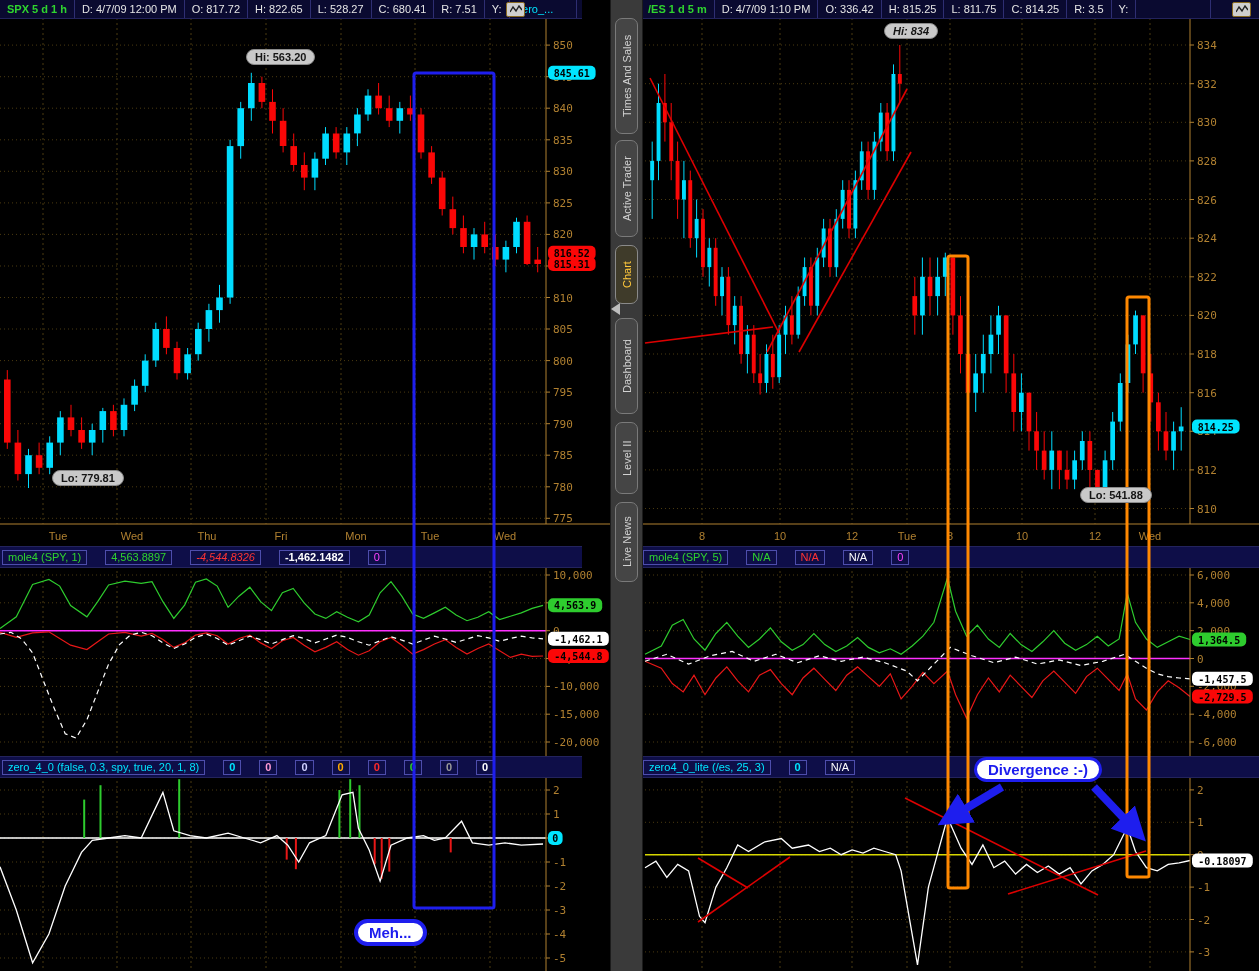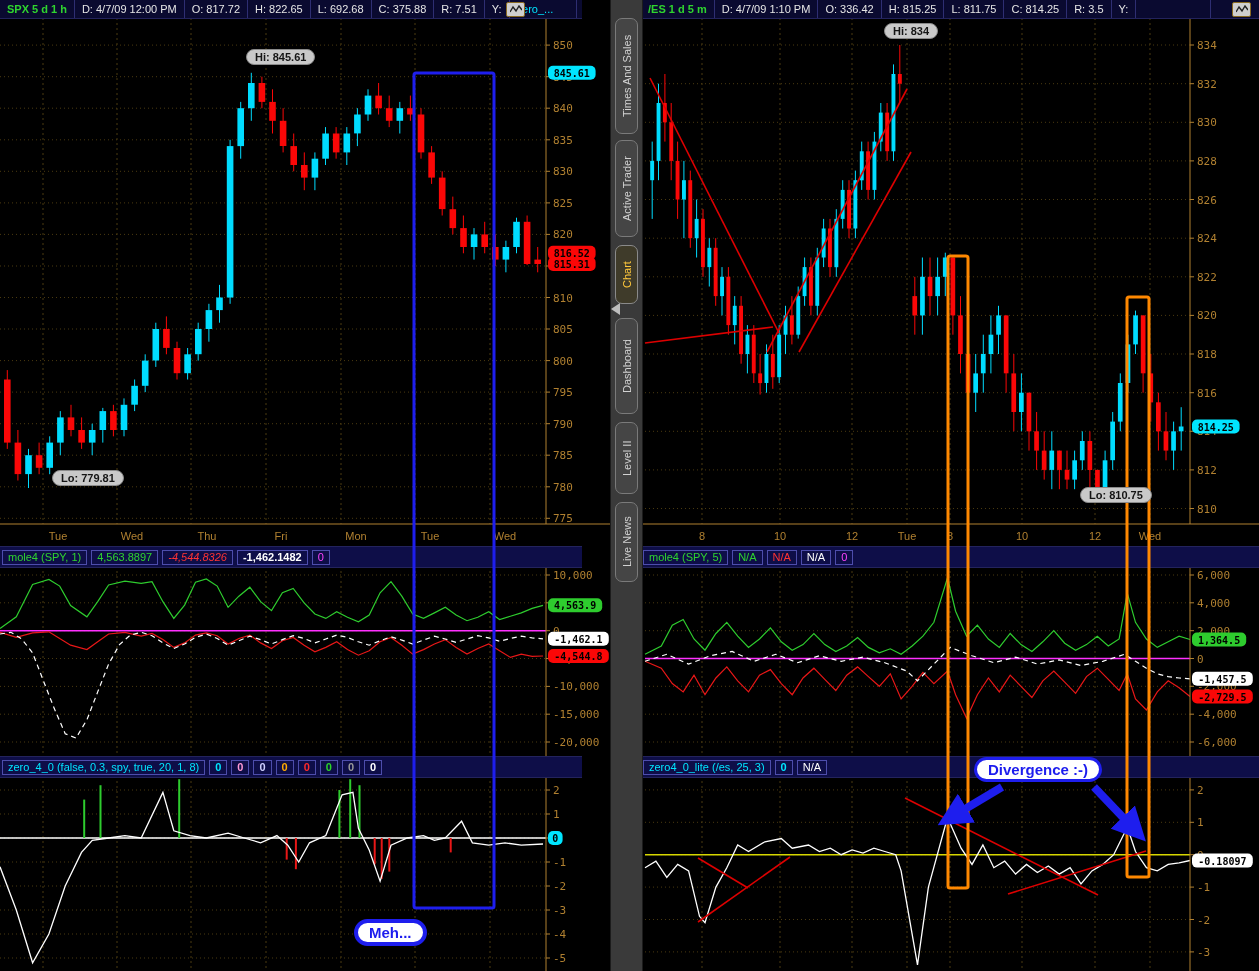--- a/index.html
+++ b/index.html
@@ -9,21 +9,21 @@
   .topbar{position:absolute;top:0;left:0;right:0;height:18px;background:#0a0a30;
           border-bottom:1px solid #23235c;display:flex;align-items:stretch;
           font:11px "Liberation Sans",sans-serif;color:#e6e6e6;z-index:5;}
   .hfield{border-right:1px solid #2e2e72;padding:0 7px;white-space:nowrap;
           display:flex;align-items:center;}
   .icbtn{position:absolute;top:2px;width:17px;height:13px;background:#cfcfcf;
          border:1px solid #8a6a20;border-radius:2px;display:flex;align-items:center;
          justify-content:center;z-index:6;}
   .indbar{position:absolute;left:0;right:0;height:20px;background:#0e0e48;
           border-top:1px solid #23235c;border-bottom:1px solid #23235c;
-          display:flex;align-items:center;font:11px "Liberation Sans",sans-serif;z-index:5;}
+          display:flex;align-items:center;font:11px "Liberation Sans",sans-serif;z-index:5;gap:14px;}
   .ifield{border:1px solid #4d4dac;margin:1px 2px;padding:0 5px;height:13px;
           display:flex;align-items:center;white-space:nowrap;}
   .chartsvg{position:absolute;left:0;background:#000;}
   .tick{font:11px "DejaVu Sans Mono",monospace;fill:#b08030;}
   .dlabel{font:11px "Liberation Sans",sans-serif;fill:#b08030;}
   .bub{font:bold 10px "DejaVu Sans Mono",monospace;fill:#000;}
   #sidebar{position:absolute;left:610px;top:0;width:31px;height:971px;background:#3a3a3a;
            border-left:1px solid #1c1c1c;border-right:1px solid #1c1c1c;z-index:30;}
   .vtab{position:absolute;left:4px;width:21px;border:1px solid #7a7a7a;border-radius:7px;
         background:#454545;color:#d2d2d2;font:11px "Liberation Sans",sans-serif;
@@ -44,22 +44,22 @@
 </head>
 <body>
 
 <div id="screen">
   <div class="panel" id="panel-left" style="left: 0px; width: 582px; border-radius: 23px;">
     <div class="topbar" id="topbar-left">
       <div class="hfield" style="color: rgb(47, 212, 47); font-weight: bold;">SPX 5 d 1 h</div>
         <div class="hfield">D: 4/7/09 12:00 PM</div>
         <div class="hfield">O: 817.72</div>
         <div class="hfield">H: 822.65</div>
-        <div class="hfield">L: 692.68</div>
-        <div class="hfield">C: 375.88</div>
+        <div class="hfield">L: 528.27</div>
+        <div class="hfield">C: 680.41</div>
         <div class="hfield">R: 7.51</div>
         <div class="hfield">Y:</div>
         <div class="hfield" style="color: rgb(0, 229, 255); min-width: 52px;">zero_...</div>
         <div class="icbtn" id="icbtn-left" style="left: 506px;">
         <svg width="12" height="9" viewBox="0 0 12 9">
             <polyline points="0,7 3,2 6,6 9,1 12,5" fill="none" stroke="#222" stroke-width="1.4"></polyline>
           </svg>
       </div>
     </div>
     <svg class="chartsvg" id="price-left" width="610" height="528" style="top: 18px;">
@@ -690,19 +690,19 @@
       <line x1="1008" y1="894" x2="1146" y2="851" stroke="#dd0000" stroke-width="1.6"></line>
       <line x1="698" y1="922" x2="790" y2="857" stroke="#dd0000" stroke-width="1.6"></line>
       <line x1="698" y1="858" x2="748" y2="888" stroke="#dd0000" stroke-width="1.6"></line>
       <rect x="414" y="73" width="80" height="835" fill="none" stroke="#1e1eee" stroke-width="3" rx="2"></rect>
       <rect x="948" y="256" width="20" height="632" fill="none" stroke="#ff8800" stroke-width="3" rx="2"></rect>
       <rect x="1127" y="297" width="22" height="580" fill="none" stroke="#ff8800" stroke-width="3" rx="2"></rect>
       <line x1="1002" y1="787" x2="950" y2="818" stroke="#1e1eee" stroke-width="8" marker-end="url(#ah)"></line>
       <line x1="1094" y1="787" x2="1136" y2="831" stroke="#1e1eee" stroke-width="8" marker-end="url(#ah)"></line>
     </svg>
 
-  <div class="graybub" id="bub-hi-left" style="left: 246px; top: 49px;">Hi: 845.61</div>
+  <div class="graybub" id="bub-hi-left" style="left: 246px; top: 49px;">Hi: 563.20</div>
   <div class="graybub" id="bub-lo-left" style="left: 52px; top: 470px;">Lo: 779.81</div>
-  <div class="graybub" id="bub-hi-right" style="left: 884px; top: 23px;">Hi: 834</div>
-  <div class="graybub" id="bub-lo-right" style="left: 1080px; top: 487px;">Lo: 810.75</div>
+  <div class="graybub" id="bub-hi-right" style="left: 884px; top: 23px; font-style: italic;">Hi: 834</div>
+  <div class="graybub" id="bub-lo-right" style="left: 1080px; top: 487px;">Lo: 541.88</div>
   <div class="bluebub" id="bub-meh" style="border-width: 4px; left: 354px; top: 919px;">Meh...</div>
   <div class="bluebub" id="bub-div" style="left: 974px; top: 757px;">Divergence :-)</div>
 </div>
 
 </body></html>

